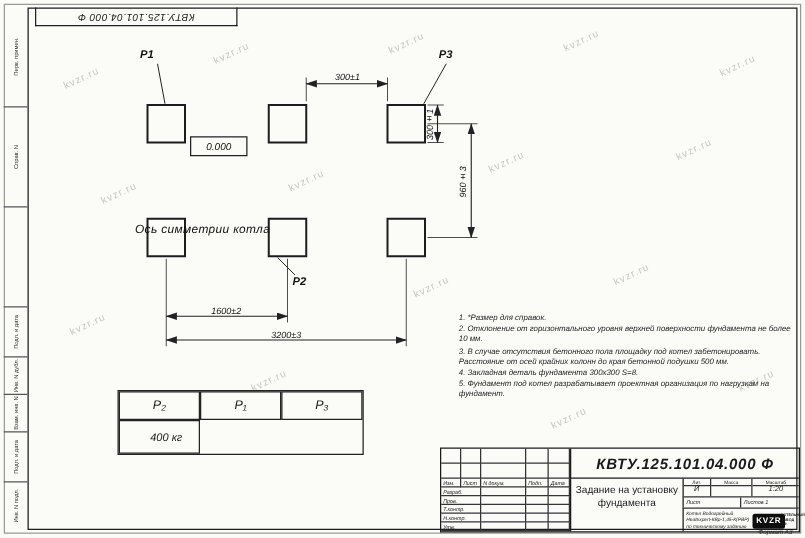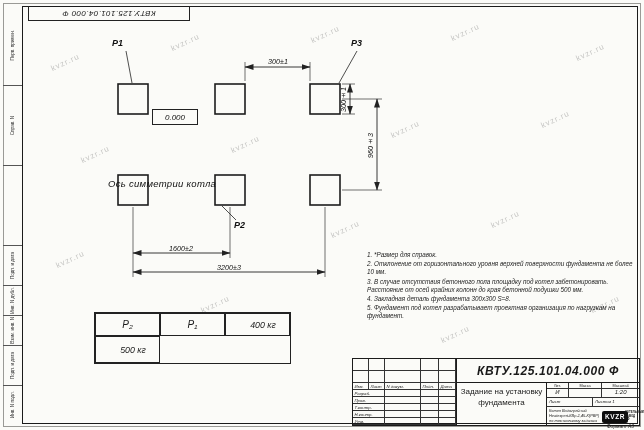--- a/index.html
+++ b/index.html
@@ -174,22 +174,22 @@
     <div>1. *Размер для справок.</div>
     <div>2. Отклонение от горизонтального уровня верхней поверхности фундамента не более 10 мм.</div>
     <div>3. В случае отсутствия бетонного пола площадку под котел забетонировать. Расстояние от осей крайних колонн до края бетонной подушки 500 мм.</div>
     <div>4. Закладная деталь фундамента  300x300 S=8.</div>
     <div>5. Фундамент под котел разрабатывает проектная организация по нагрузкам на фундамент.</div>
   </div>
 
   <div class="ltable">
     <div class="lth">Р₂</div>
     <div class="lth">Р₁</div>
+    <div class="lth">Р₃</div>
     <div class="ltv">400 кг</div>
-    <div class="ltv">500 кг</div>
   </div>
 
   <div class="tb">
     <div class="tbgrid">
       <div class="tbr" style="height:12px">
           <i class="c16"></i>
           <i class="c16"></i>
           <i class="c36"></i>
           <i class="c18"></i>
           <i class="c17"></i>

